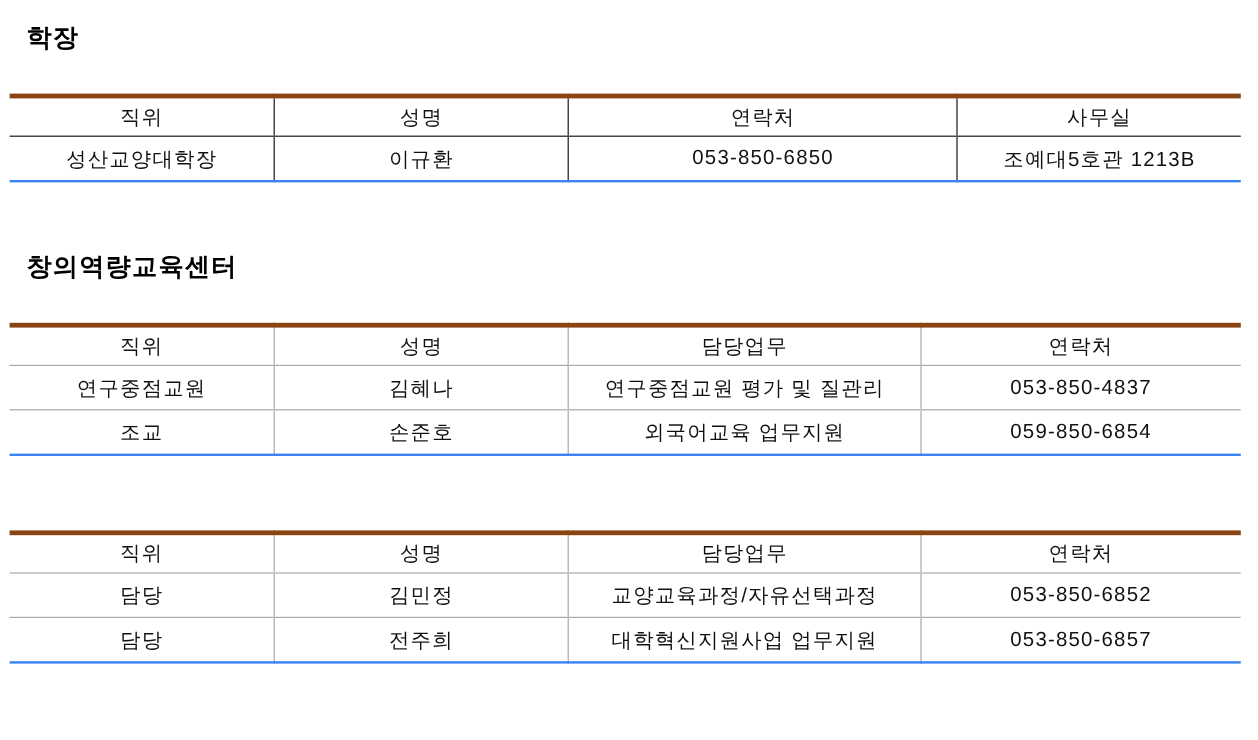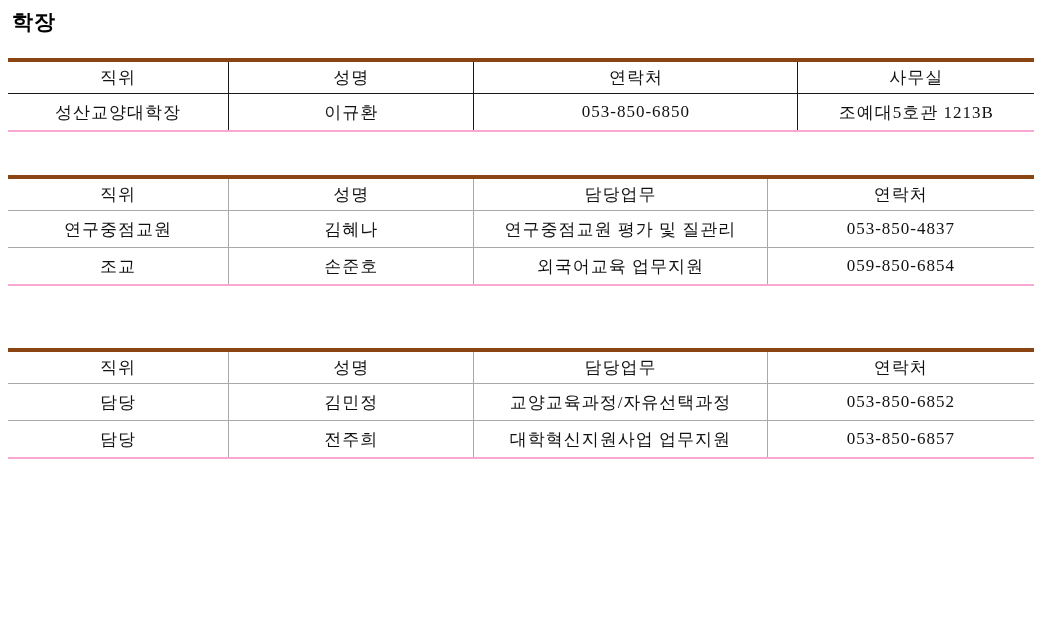--- a/index.html
+++ b/index.html
@@ -19,40 +19,40 @@
   }
   .contact-section + .contact-section {
     margin-top: 43px;
   }
   .section-head {
     display: flex;
     justify-content: space-between;
     align-items: flex-end;
   }
   .section-title {
-    margin: 4px;
+    margin: 14px;
     font-size: 21px;
     font-weight: bold;
     letter-spacing: 1px;
     line-height: 27px;
   }
   .section-annotation {
     font-size: 19px;
     font-weight: bold;
     letter-spacing: 1px;
     line-height: 27px;
     white-space: nowrap;
   }
   table.contact-table {
     width: 100%;
     margin-top: 19px;
     border-collapse: collapse;
     table-layout: fixed;
     border-top: 4px solid var(--brown, #8B4513);
-    border-bottom: 2px solid #f9a8d4;
+    border-bottom: 2px solid #3b82f6;
   }
   table.contact-table th,
   table.contact-table td {
     padding: 0 4px;
     text-align: center;
     vertical-align: middle;
     font-size: 17px;
     font-weight: normal;
     letter-spacing: 1px;
     white-space: nowrap;
@@ -62,21 +62,20 @@
   table.contact-table th {
     height: 31px;
     border-bottom: 1px solid var(--line, #1a1a1a);
   }
   table.contact-table td {
     height: 36px;
   }
   table.contact-table th + th,
   table.contact-table td + td {
     border-left: 1px solid var(--line, #1a1a1a);
-    font-family: Liberation Serif, serif;
   }
   table.contact-table tbody tr + tr td {
     border-top: 1px solid var(--line, #1a1a1a);
   }
 </style>
 </head>
 <body>
 
 <div class="page">
   <div id="sections-root">
@@ -103,20 +102,23 @@
             <tr>
               <td>성산교양대학장</td>
               <td>이규환</td>
               <td>053-850-6850</td>
               <td>조예대5호관 1213B</td>
             </tr>
           </tbody>
         </table>
       </section>
       <section class="contact-section">
+        <div class="section-head">
+          <h2 class="section-title">창의역량교육센터</h2>
+        </div>
         <table class="contact-table" style="--brown:#8B4513;--line:#a9a9a9;">
           <colgroup>
             <col style="width: 21.5%;">
             <col style="width: 23.9%;">
             <col style="width: 28.6%;">
             <col style="width: 26%;">
           </colgroup>
           <thead>
             <tr>
               <th>직위</th>

